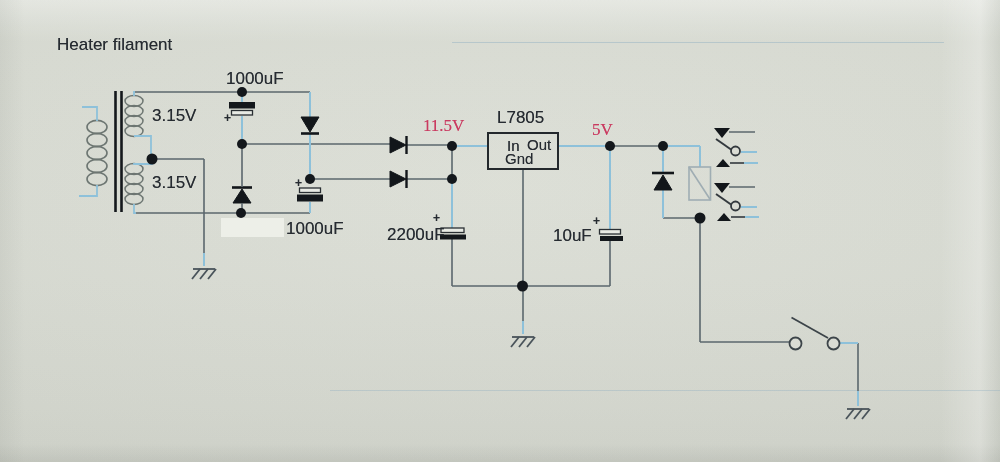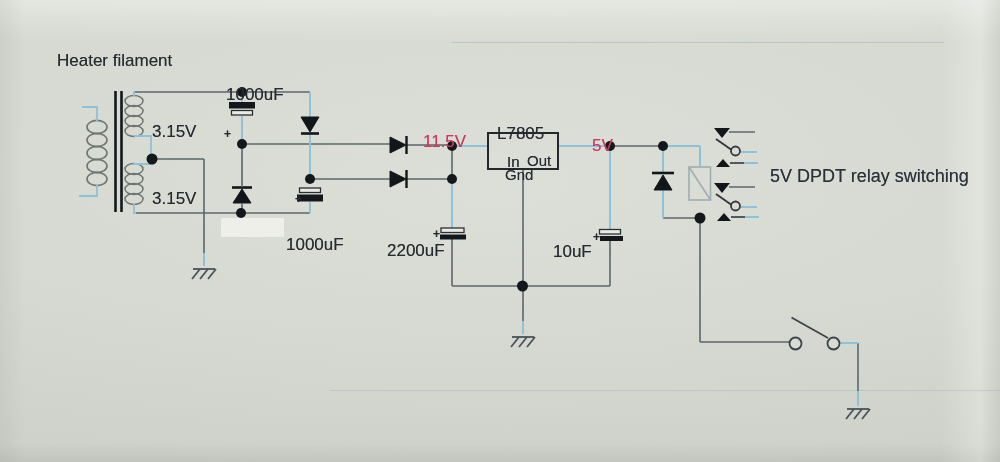--- a/index.html
+++ b/index.html
@@ -14,24 +14,23 @@
     content:"";position:absolute;inset:0;pointer-events:none;
     background:
       linear-gradient(90deg, rgba(120,125,118,.10) 0%, rgba(120,125,118,0) 2.5%, rgba(255,255,255,0) 94%, rgba(255,255,255,.25) 98%, rgba(170,175,168,.18) 100%),
       linear-gradient(0deg, rgba(90,95,90,.10) 0%, rgba(90,95,90,0) 4%),
       radial-gradient(120% 90% at 50% 40%, rgba(255,255,255,.10), rgba(95,100,95,.07));
   }
   svg{position:absolute;left:0;top:0;}
   .lbl{
     position:absolute;color:#262b31;font-size:17px;line-height:20px;white-space:nowrap;
     text-shadow:0 0 .6px rgba(45,50,56,.65);
-    margin-top:16px;
   }
   .lbl.small{font-size:15px;line-height:17px;}
-  .lbl.red{color:#ca3a60;text-shadow:0 0 .6px rgba(202,58,96,.6);}
+  .lbl.red{color:#ca3a60;text-shadow:0 0 .6px rgba(202,58,96,.6);font-family:Liberation Serif, serif;}
   .lbl.plus{font-size:12px;font-weight:bold;line-height:12px;}
   .lbl.note{font-size:18px;line-height:20.5px;color:#2a313b;}
   .artifact{position:absolute;pointer-events:none;}
 </style>
 </head>
 <body>
 
 <div id="page">
 
   <div class="artifact" style="left:452px;top:42px;width:492px;height:1px;background:rgba(130,165,188,.38);"></div>
@@ -233,15 +232,14 @@
   <div class="lbl plus" style="left:593px;top:215px">+</div>
 
   <div class="lbl" style="left:497px;top:108px">L7805</div>
   <div class="lbl small" style="left:507px;top:137px">In</div>
   <div class="lbl small" style="left:527px;top:136px">Out</div>
   <div class="lbl small" style="left:505px;top:150px">Gnd</div>
 
   <div class="lbl red" style="left:423px;top:116px">11.5V</div>
   <div class="lbl red" style="left:592px;top:120px">5V</div>
 
-  <div class="lbl note" style="left:770px;top:150px">5V DPDT relay switching</div>
 
 </div>
 
 </body></html>

